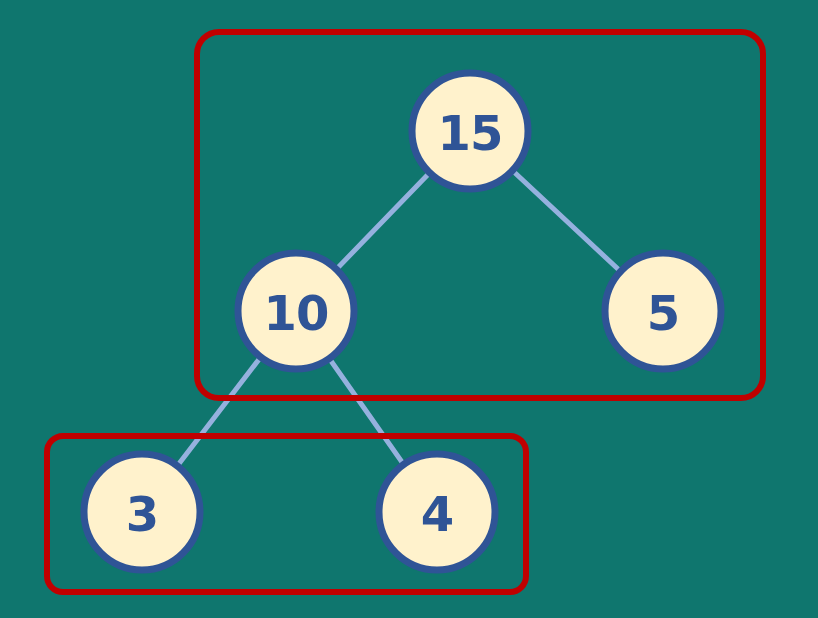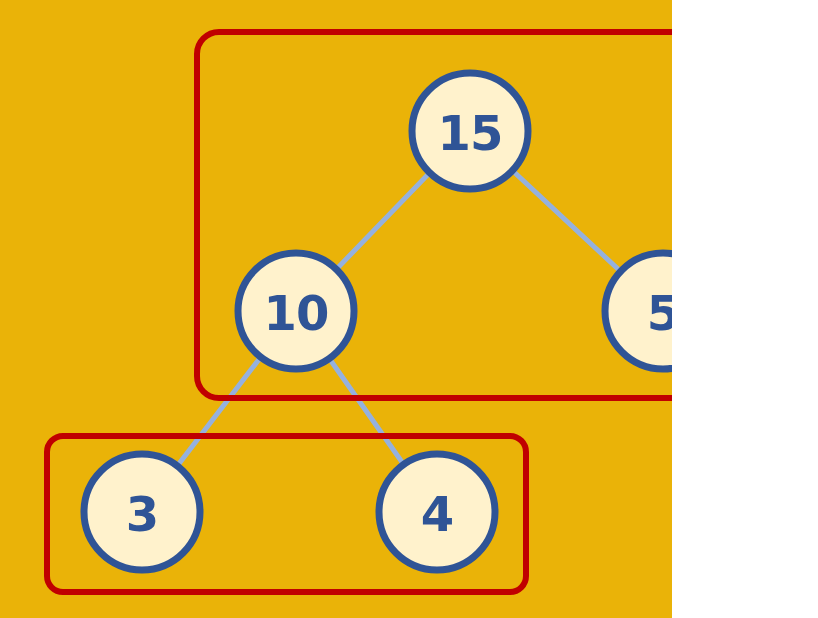--- a/index.html
+++ b/index.html
@@ -2,23 +2,23 @@
 <html><head>
 <meta charset="utf-8">
 <style>
   html, body {
     margin: 0;
     padding: 0;
     background: #ffffff;
   }
   .canvas {
     position: relative;
-    width: 672px;
+    width: 818px;
     height: 618px;
-    background: #eab308;
+    background: #0f766e;
     overflow: hidden;
   }
   svg {
     display: block;
   }
   svg text {
     font-family: "DejaVu Sans", "Liberation Sans", sans-serif;
     font-weight: bold;
     letter-spacing: -1px;
   }

